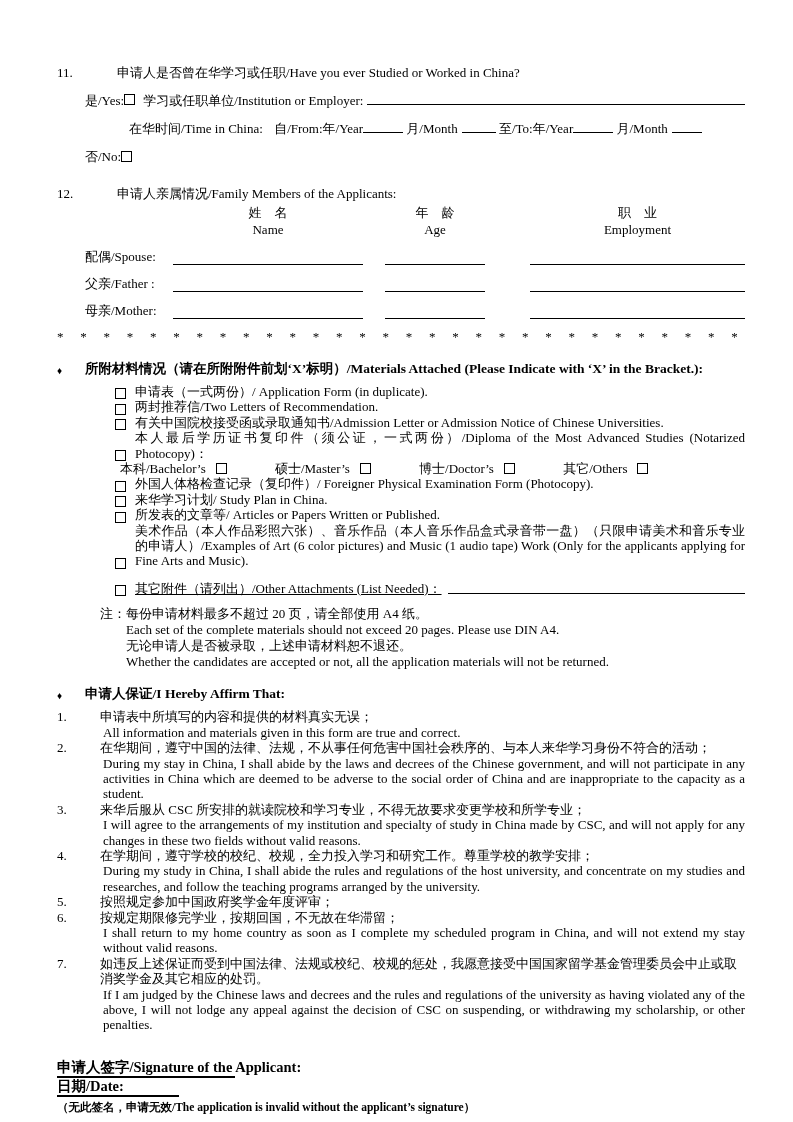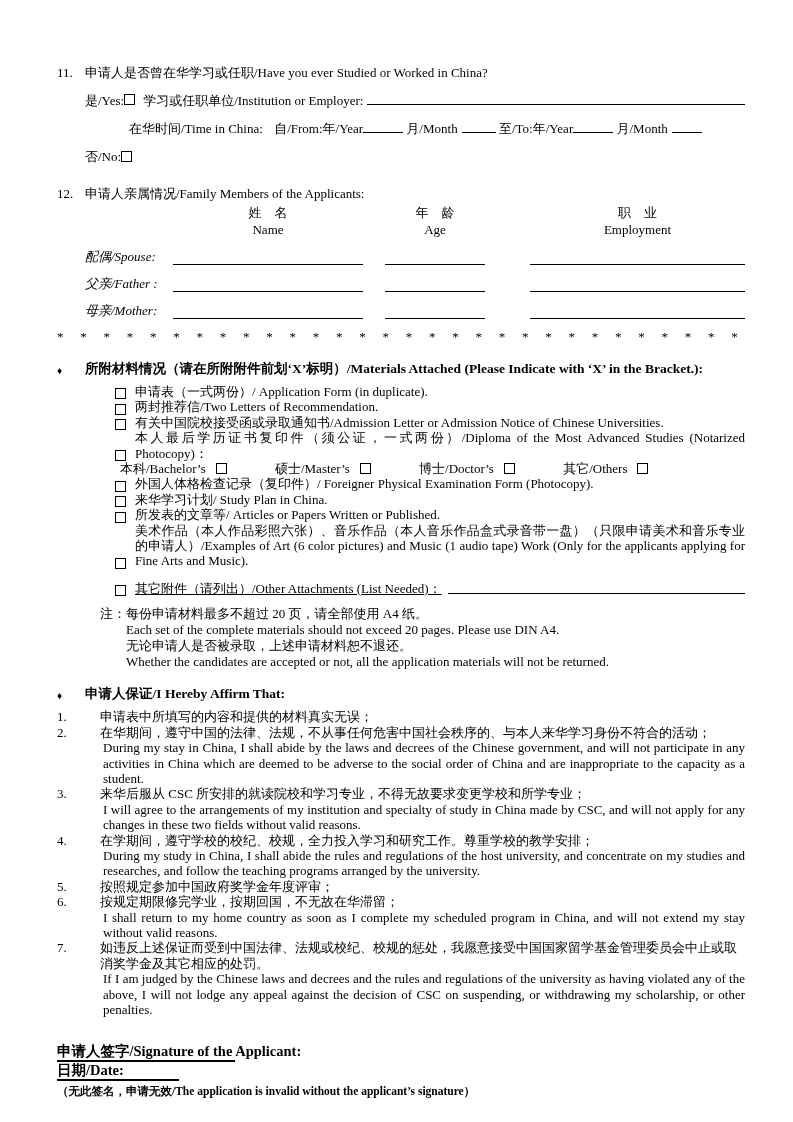--- a/index.html
+++ b/index.html
@@ -4,39 +4,39 @@
 <style>
   * { margin:0; padding:0; box-sizing:border-box; }
   html,body { background:#ffffff; }
   .page {
     width:793px; height:1122px; background:#fff; color:#000;
     font-family:"Liberation Serif","DejaVu Serif",serif;
     font-size:13px; line-height:17px;
     padding:64px 48px 0 57px; overflow:hidden; position:relative;
   }
   .row { margin-bottom:11px; }
-  .num-row { display:flex; }
+  .num-row { display:flex;gap:32px; }
   .num { flex:0 0 28px; }
   .indent1 { margin-left:28px; }
   .indent2 { margin-left:72px; }
   .flexrow { display:flex; align-items:baseline; }
   .cb {
     display:inline-block; width:11px; height:11px;
     border:1px solid #000; vertical-align:-1px; background:#fff;
   }
   .blank { display:inline-block; border-bottom:1px solid #000; height:12px; }
   .fill { flex:1 1 auto; border-bottom:1px solid #000; height:2px; }
   .w40 { width:40px; } .w34 { width:34px; } .w30 { width:30px; }
   .sp4 { display:inline-block; width:4px; } .sp8 { display:inline-block; width:8px; }
 
   
   .fam-wrap { margin-left:28px; margin-top:2px; }
   .fam-grid { display:grid; grid-template-columns:88px 190px 22px 100px 45px 215px; }
   .fam-head-cell { text-align:center; }
-  .fam-row { align-items:end; height:27px;font-style:italic; }
+  .fam-row { align-items:end; height:27px; }
   .cell-line { border-bottom:1px solid #000; height:1px; }
   .fam-label { align-self:end; }
 
   
   .asterisks { margin-top:9px; word-spacing:13.5px; letter-spacing:0; white-space:nowrap; overflow:hidden; }
 
   
   .sec-head { display:flex; margin-top:15px; margin-bottom:5px; font-weight:bold; font-size:13.5px; }
   .sec-bullet { flex:0 0 28px; font-size:10px; padding-top:2px; }
 
@@ -273,20 +273,21 @@
     <div class="sec-head">
       <span class="sec-bullet">♦</span>
       <span>申请人保证/I Hereby Affirm That:</span>
     </div>
     <div class="affirm-list">
 
         <div class="affirm-item">
           <div class="affirm-num">1.</div>
           <div class="affirm-body">
             <div class="affirm-zh">申请表中所填写的内容和提供的材料真实无误；</div>
+            <div class="affirm-en">All information and materials given in this form are true and correct.</div>
           </div>
         </div>
 
         <div class="affirm-item">
           <div class="affirm-num">2.</div>
           <div class="affirm-body">
             <div class="affirm-zh">在华期间，遵守中国的法律、法规，不从事任何危害中国社会秩序的、与本人来华学习身份不符合的活动；</div>
             <div class="affirm-en">During my stay in China, I shall abide by the laws and decrees of the Chinese government, and will not participate in any activities in China which are deemed to be adverse to the social order of China and are inappropriate to the capacity as a student.</div>
           </div>
         </div>

